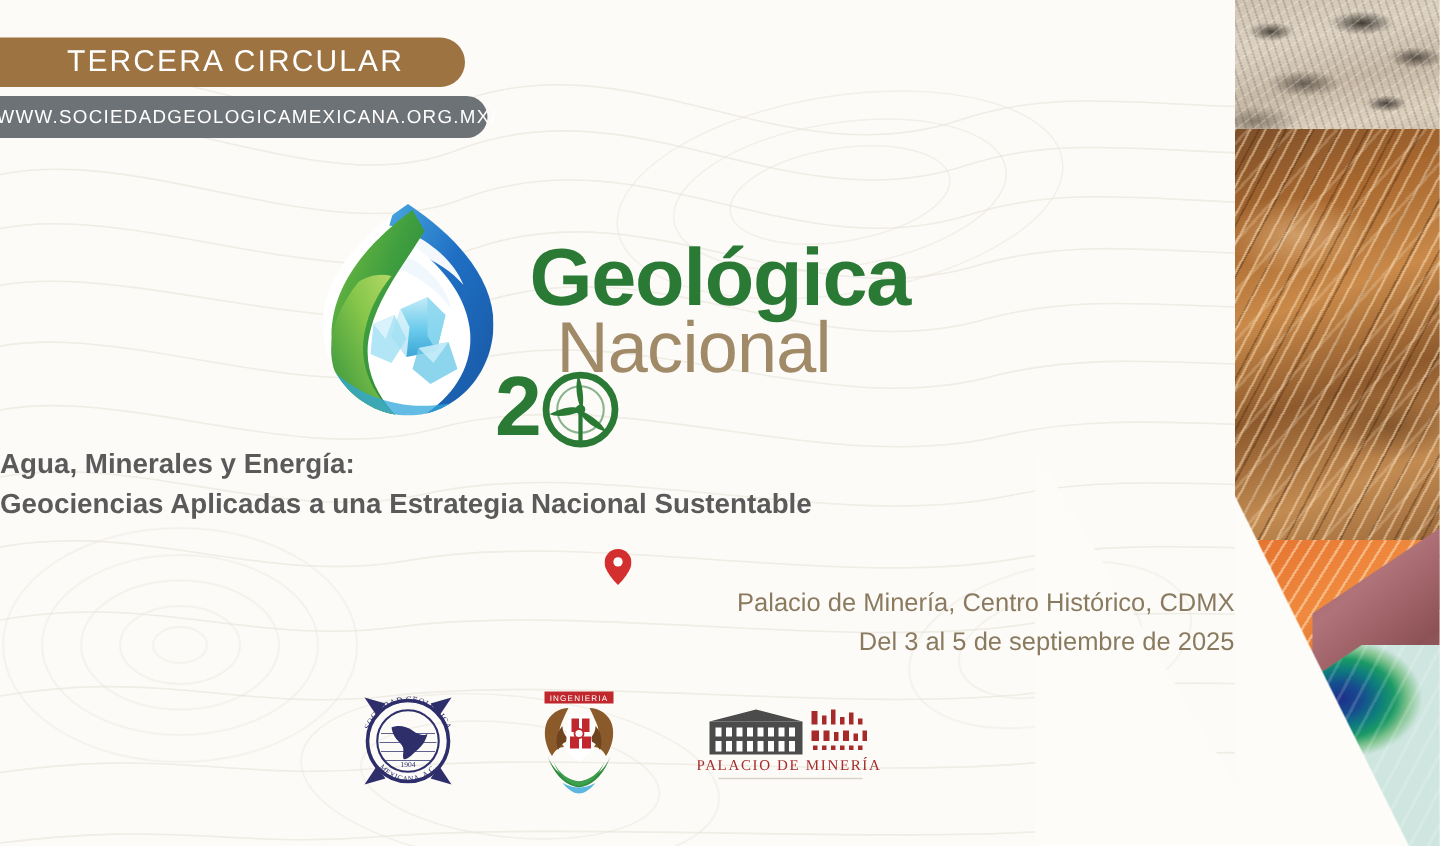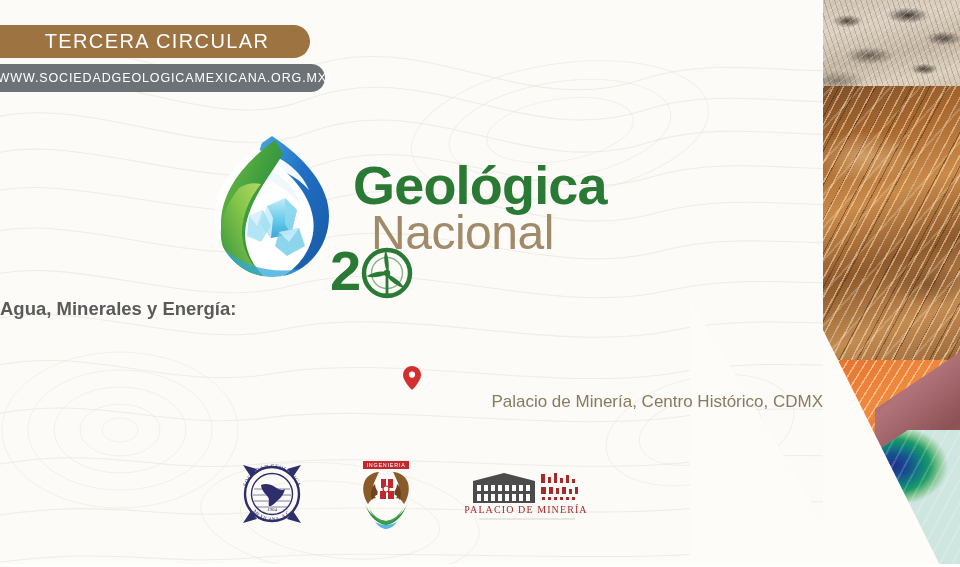--- a/index.html
+++ b/index.html
@@ -336,31 +336,33 @@
           <path d="M27.6,29.4 C33.6,32.6 40.2,36.6 43,43 C36,41 29.6,36.4 26.2,31.4 Z"></path>
           <circle cx="26" cy="28" r="3.2"></circle>
           <rect x="24.6" y="30" width="2.8" height="20" rx="1.1"></rect>
           <rect x="20.6" y="48.6" width="10.8" height="2.6" rx="1.2"></rect>
         </g>
       </svg>
     </div>
 
     <div class="subtitle">
       <div>Agua, Minerales y Energía:</div>
+      <div>Geociencias Aplicadas a una Estrategia Nacional Sustentable</div>
     </div>
 
     <div class="pin-wrap">
       <svg class="pin" viewBox="0 0 18 24" aria-hidden="true">
         <path d="M9,0 C4,0 0,4 0,9 C0,15.4 9,24 9,24 C9,24 18,15.4 18,9 C18,4 14,0 9,0 Z" fill="#d32f2f"></path>
         <circle cx="9" cy="8.6" r="3.1" fill="#ffffff"></circle>
       </svg>
     </div>
 
     <div class="venue">
       <div>Palacio de Minería, Centro Histórico, CDMX</div>
+      <div>Del 3 al 5 de septiembre de 2025</div>
     </div>
 
     <div class="logos">
 
       <svg class="logo-sgm" viewBox="0 0 70 70" aria-hidden="true">
         <defs>
           <path id="arcTop" d="M8,36 A27,27 0 0 1 62,36"></path>
           <path id="arcBot" d="M11,38 A24,24 0 0 0 59,38"></path>
         </defs>
         <g fill="#2e2e6b">

